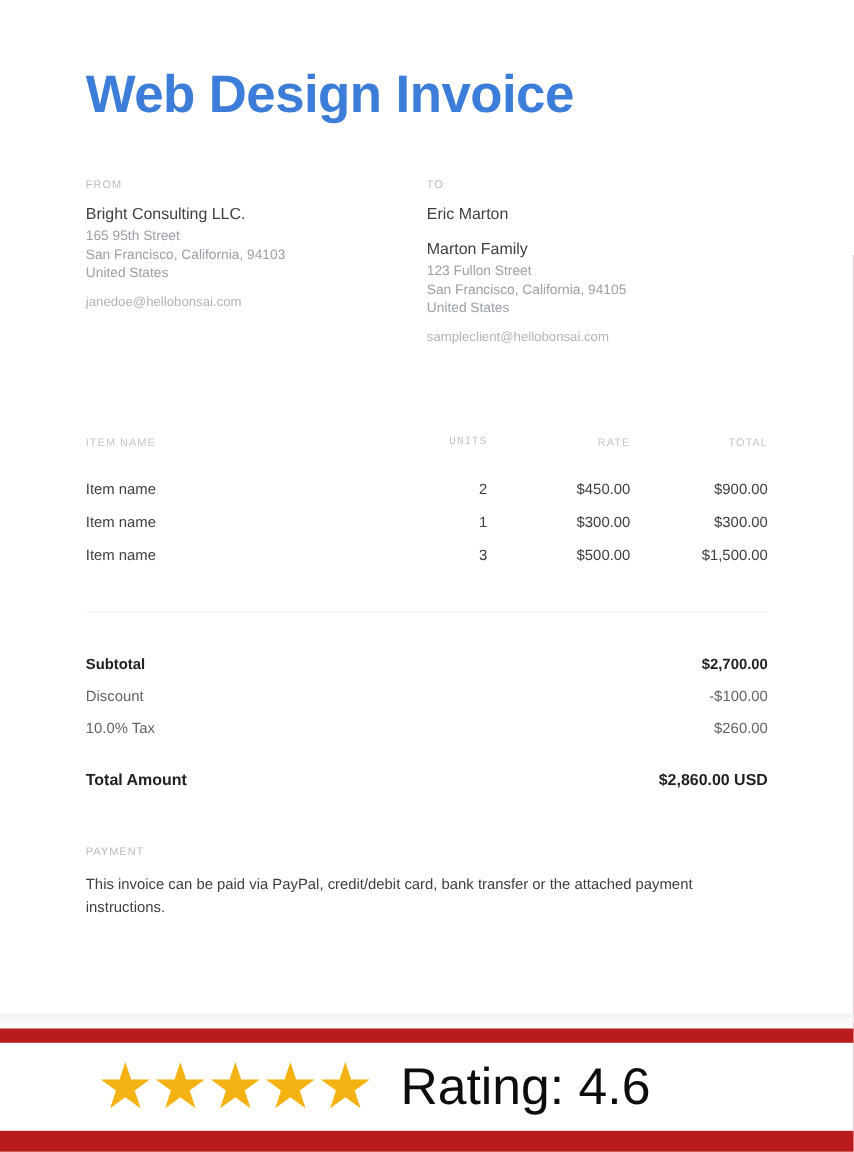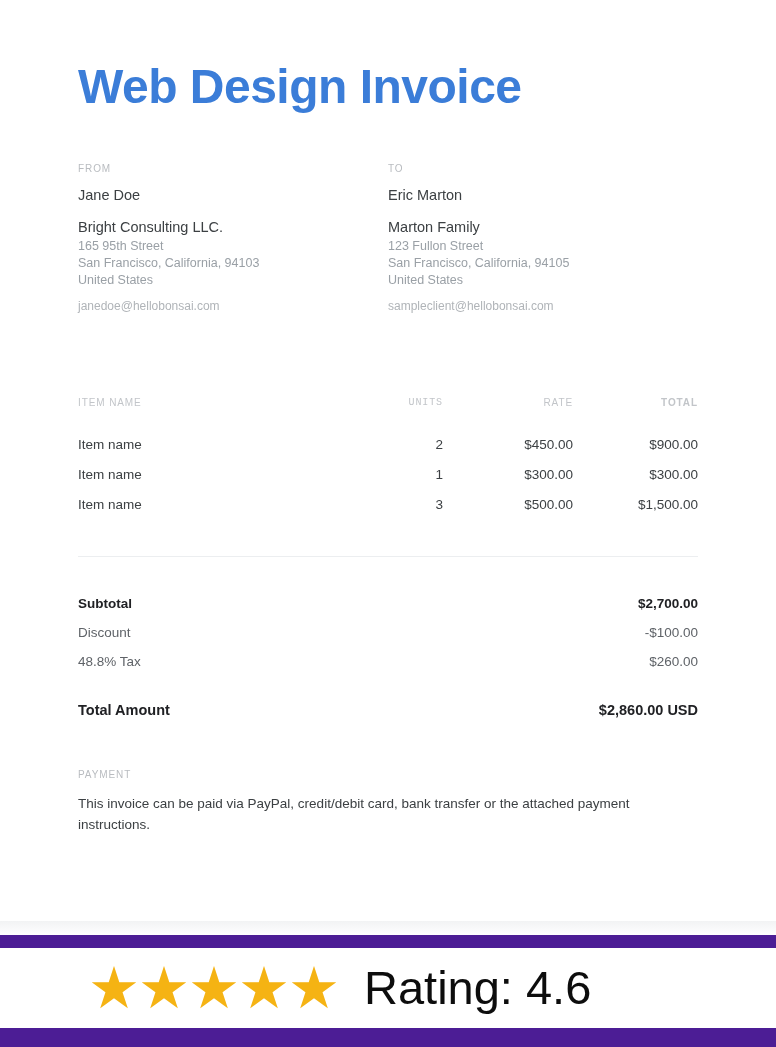--- a/index.html
+++ b/index.html
@@ -12,21 +12,21 @@
     height: 1047px;
     font-family: "Liberation Sans", sans-serif;
     -webkit-font-smoothing: antialiased;
     overflow: hidden;
   }
 
   .page {
     position: relative;
     width: 776px;
     height: 1047px;
-    background: #4c1d95;
+    background: #b91c1c;
     box-sizing: border-box;
   }
 
   
   .invoice {
     position: absolute;
     top: 0;
     left: 0;
     width: 776px;
     height: 930px;
@@ -109,21 +109,21 @@
     font-size: 10px;
     letter-spacing: 0.9px;
     color: #c2c5c9;
     text-transform: uppercase;
     font-weight: normal;
     padding: 0 0 22px 0;
   }
   .items th.c-item  { text-align: left;  }
   .items th.c-units { text-align: right; width: 120px; font-family: Liberation Mono, monospace; }
   .items th.c-rate  { text-align: right; width: 130px; }
-  .items th.c-total { text-align: right; width: 125px; font-weight: bold; }
+  .items th.c-total { text-align: right; width: 125px; }
 
   .items td {
     font-size: 13.5px;
     color: #3c4043;
     padding: 7px 0 8px 0;
   }
   .items td.c-item  { text-align: left;  }
   .items td.c-units { text-align: right; }
   .items td.c-rate  { text-align: right; }
   .items td.c-total { text-align: right; }
@@ -214,21 +214,20 @@
 <div class="page">
 
   <div class="invoice">
 
     <h1 class="invoice-title">Web Design Invoice</h1>
 
     <div class="parties">
 
       <div class="party from">
         <div class="field-label">FROM</div>
-        <div class="party-person">Jane Doe</div>
         <div class="party-company">Bright Consulting LLC.</div>
         <div class="party-address">
           <div>165 95th Street</div>
           <div>San Francisco, California, 94103</div>
           <div>United States</div>
         </div>
         <div class="party-email">janedoe@hellobonsai.com</div>
       </div>
 
       <div class="party to">
@@ -283,21 +282,21 @@
       <tbody>
         <tr class="strong">
           <td class="lbl">Subtotal</td>
           <td class="val">$2,700.00</td>
         </tr>
         <tr class="muted">
           <td class="lbl">Discount</td>
           <td class="val">-$100.00</td>
         </tr>
         <tr class="muted">
-          <td class="lbl">48.8% Tax</td>
+          <td class="lbl">10.0% Tax</td>
           <td class="val">$260.00</td>
         </tr>
         <tr class="grand">
           <td class="lbl">Total Amount</td>
           <td class="val">$2,860.00 USD</td>
         </tr>
       </tbody>
     </table>
 
     <div class="payment">

